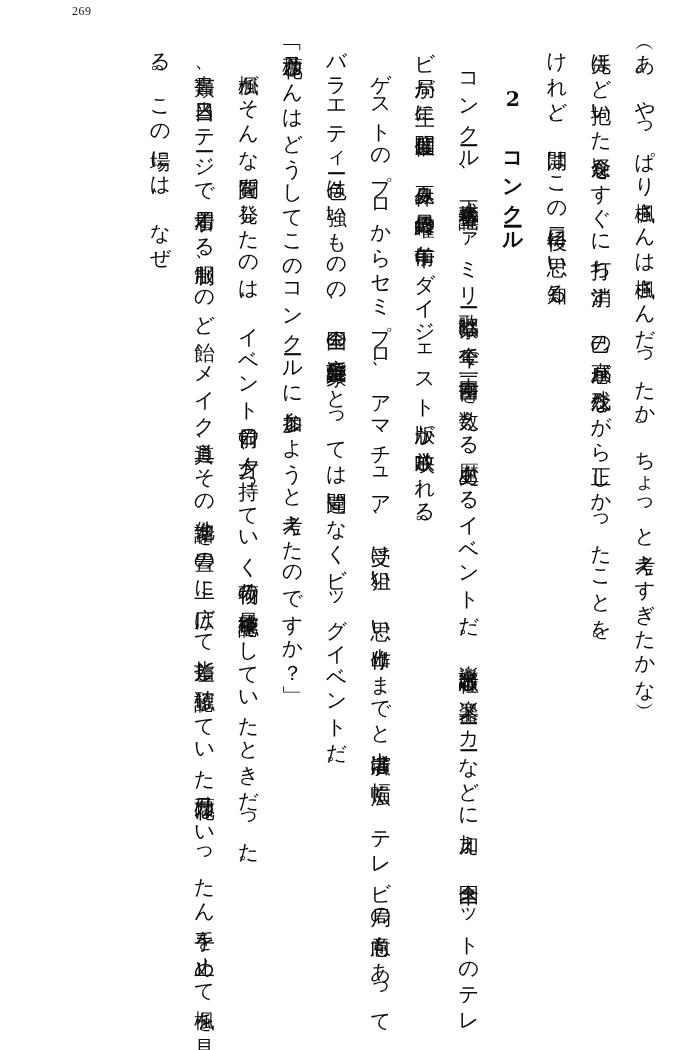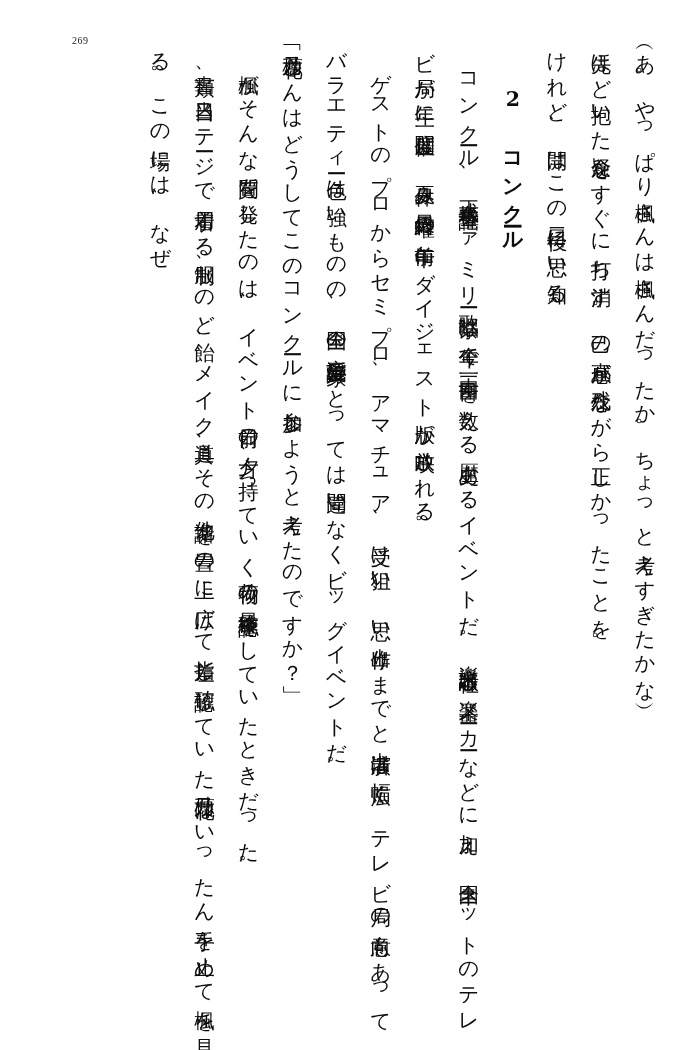--- a/index.html
+++ b/index.html
@@ -18,25 +18,24 @@
   #page {
     width: 693px;
     height: 1050px;
     position: relative;
     box-sizing: border-box;
   }
   .page-number {
     position: absolute;
     top: 4px;
     left: 72px;
-    font-size: 10px;
+    font-size: 12px;
     letter-spacing: 0.5px;
     color: #1a1a1a;
     font-family: "Liberation Serif", "DejaVu Serif", serif;
-    margin-top: 31px;
   }
   
   .vtext {
     position: absolute;
     top: 38px;
     right: 26px;
     left: 26px;
     height: 985px;
     writing-mode: vertical-rl;
     -webkit-writing-mode: vertical-rl;

